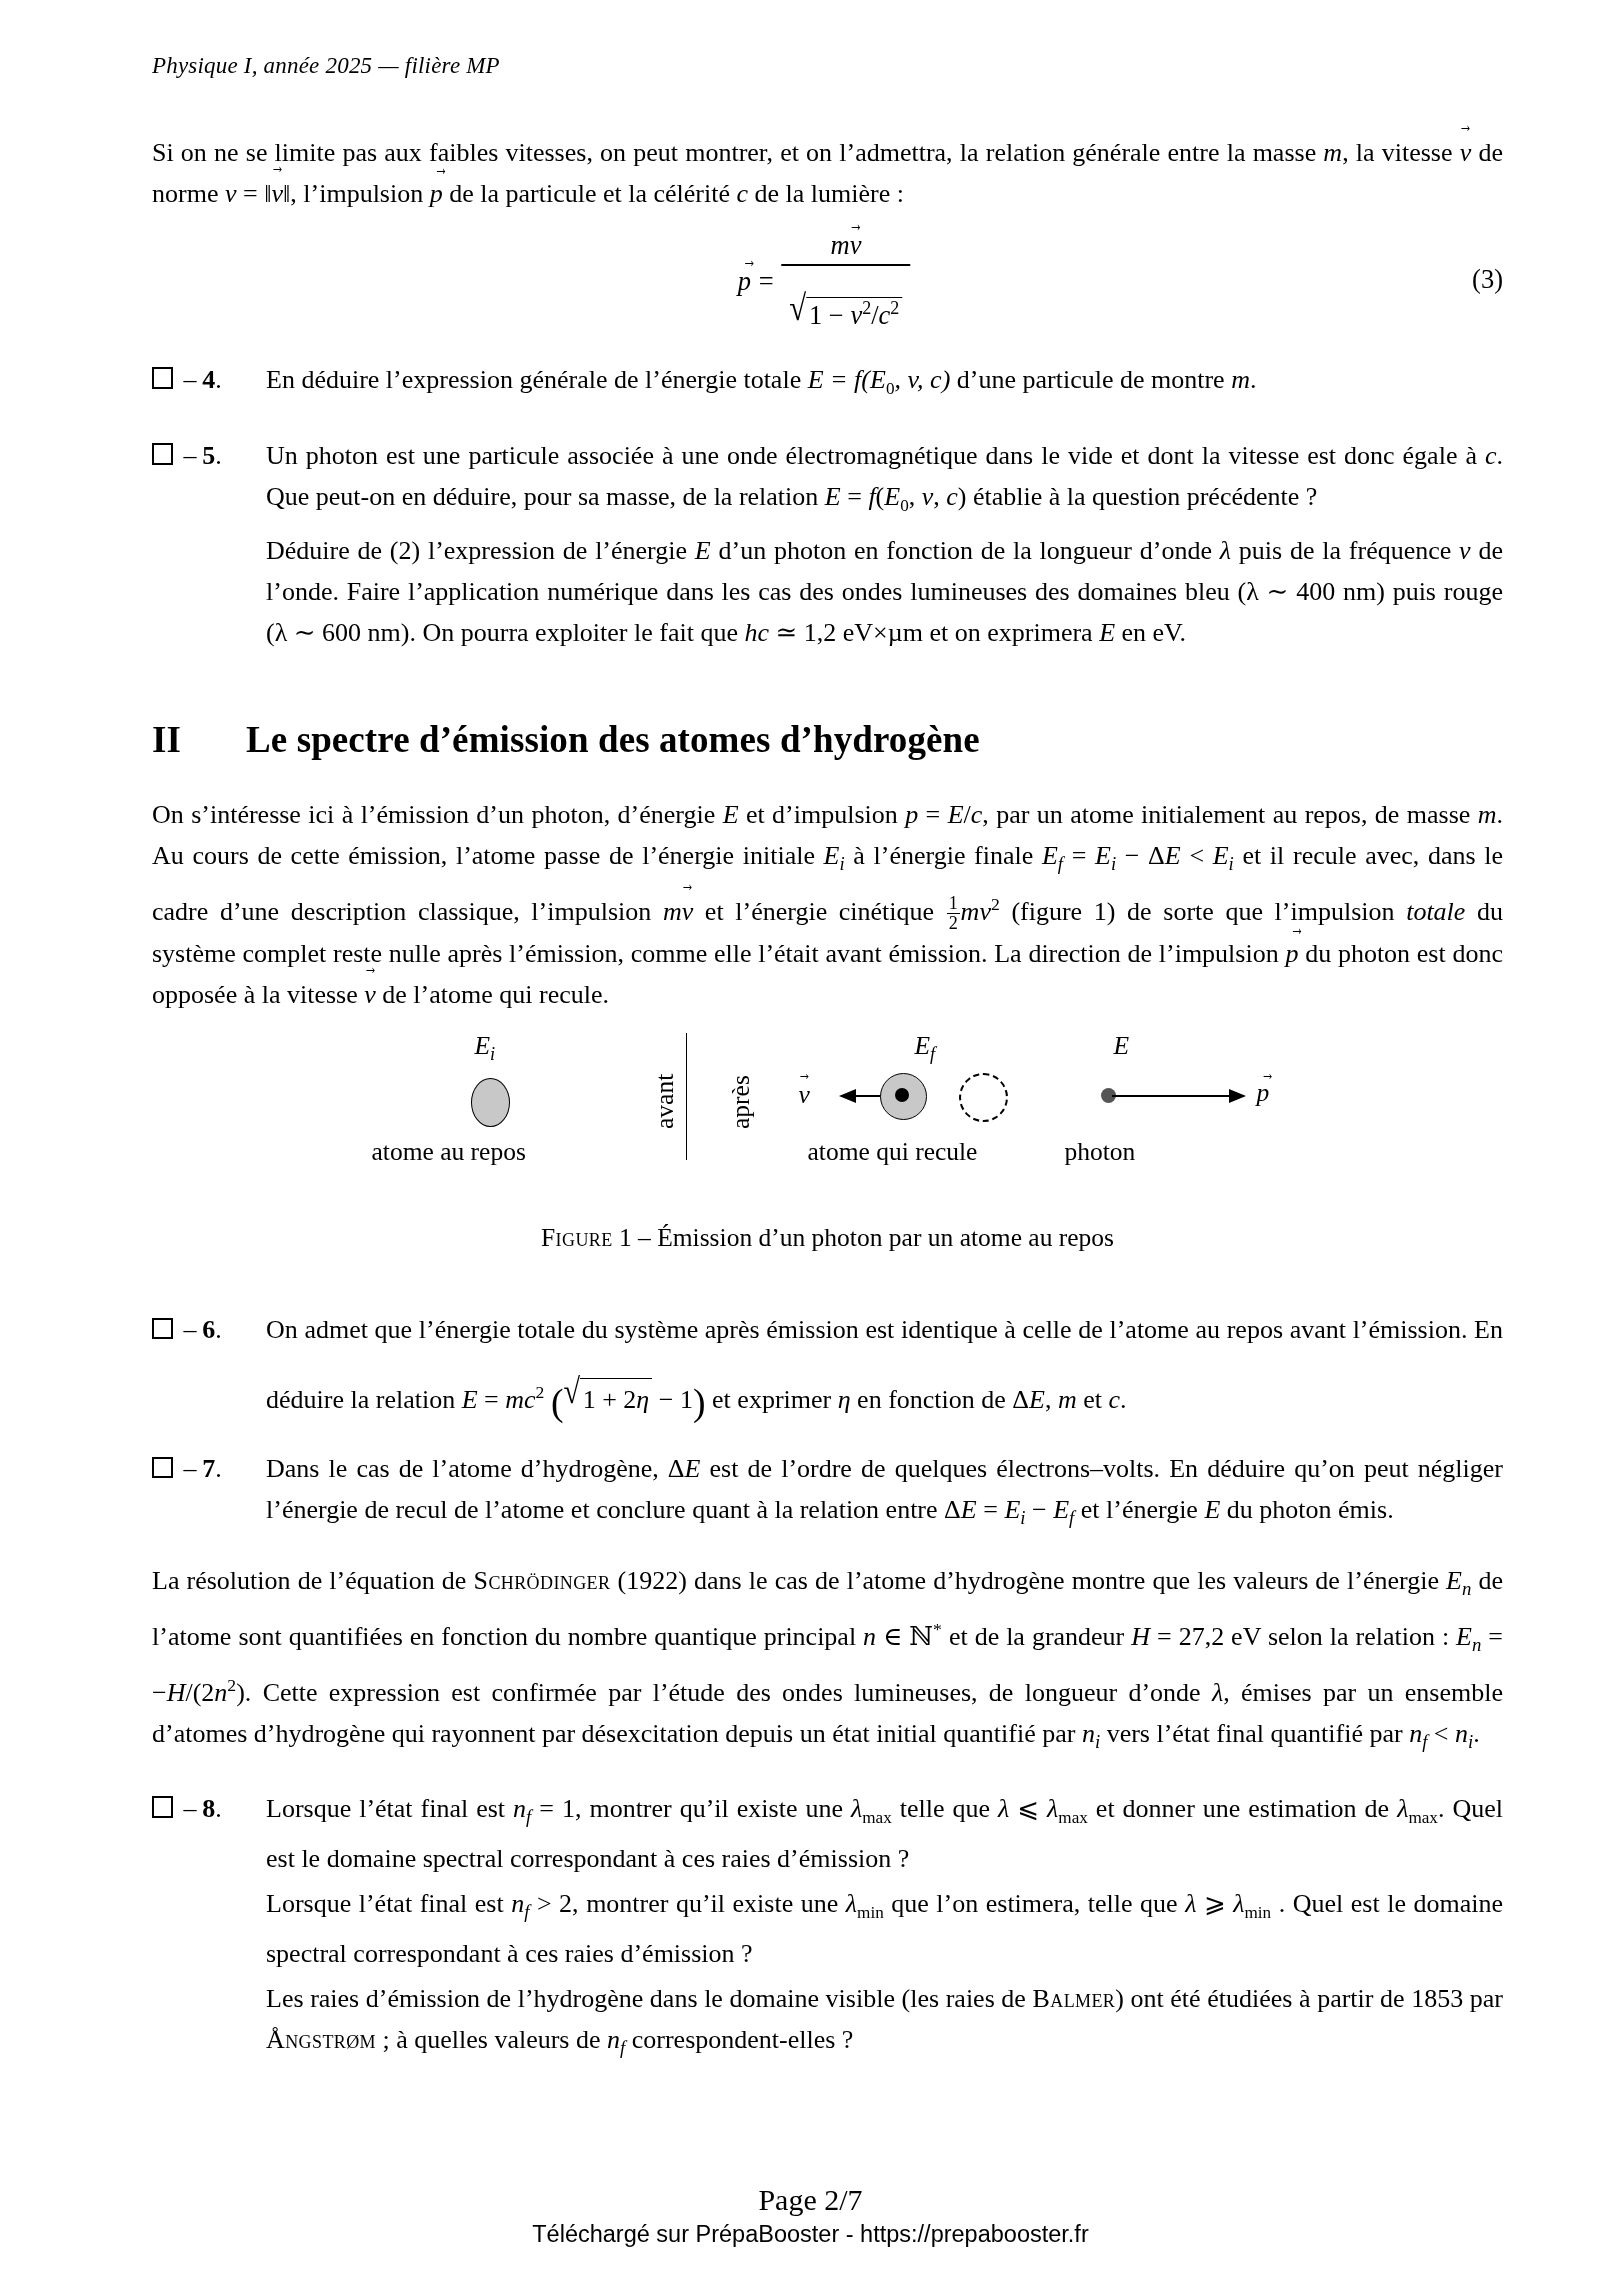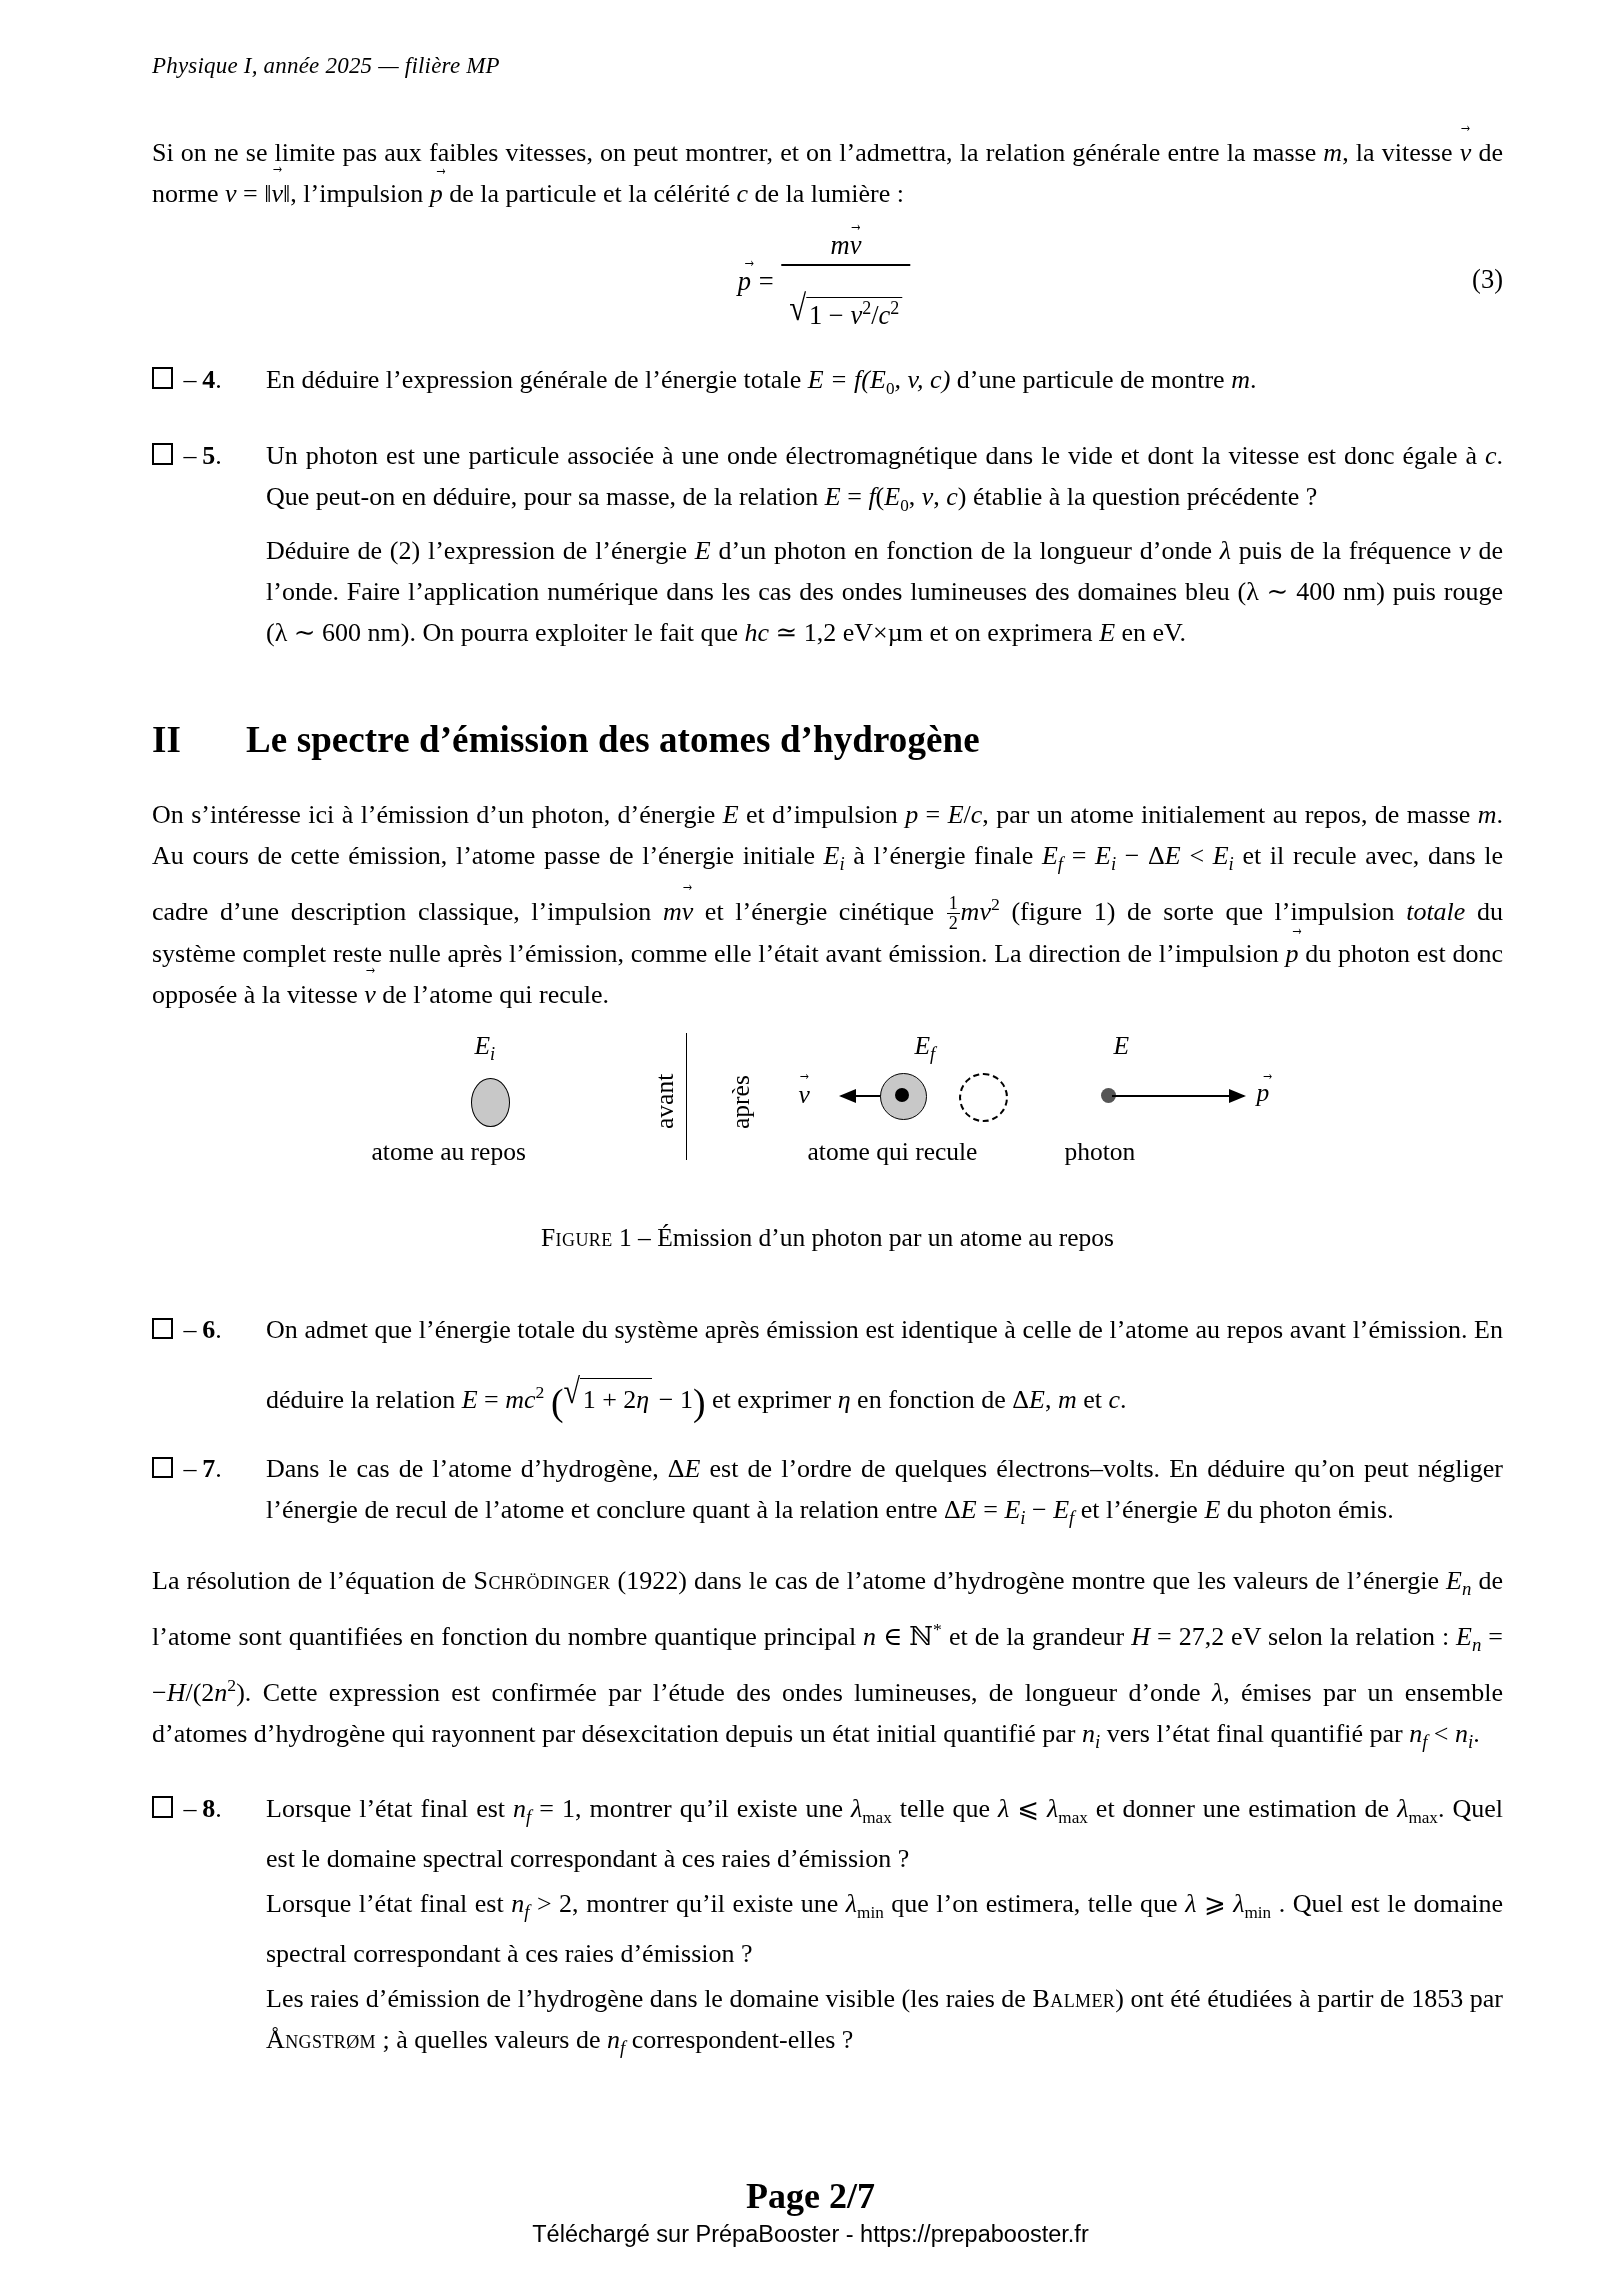--- a/index.html
+++ b/index.html
@@ -289,22 +289,22 @@
 
   
   .footer {
     position: absolute;
     left: 0;
     right: 0;
     bottom: 45px;
     text-align: center;
   }
   .footer .pageno {
-    font-weight: bold;
-    font-size: 36px;
+    font-weight: normal;
+    font-size: 30px;
     margin: 0 0 3.9px 0;
   }
   .footer .promo {
     font-family: Liberation Sans, sans-serif;
     font-size: 23.5px;
     margin: 0;
   }
 </style>
 </head>
 <body>

